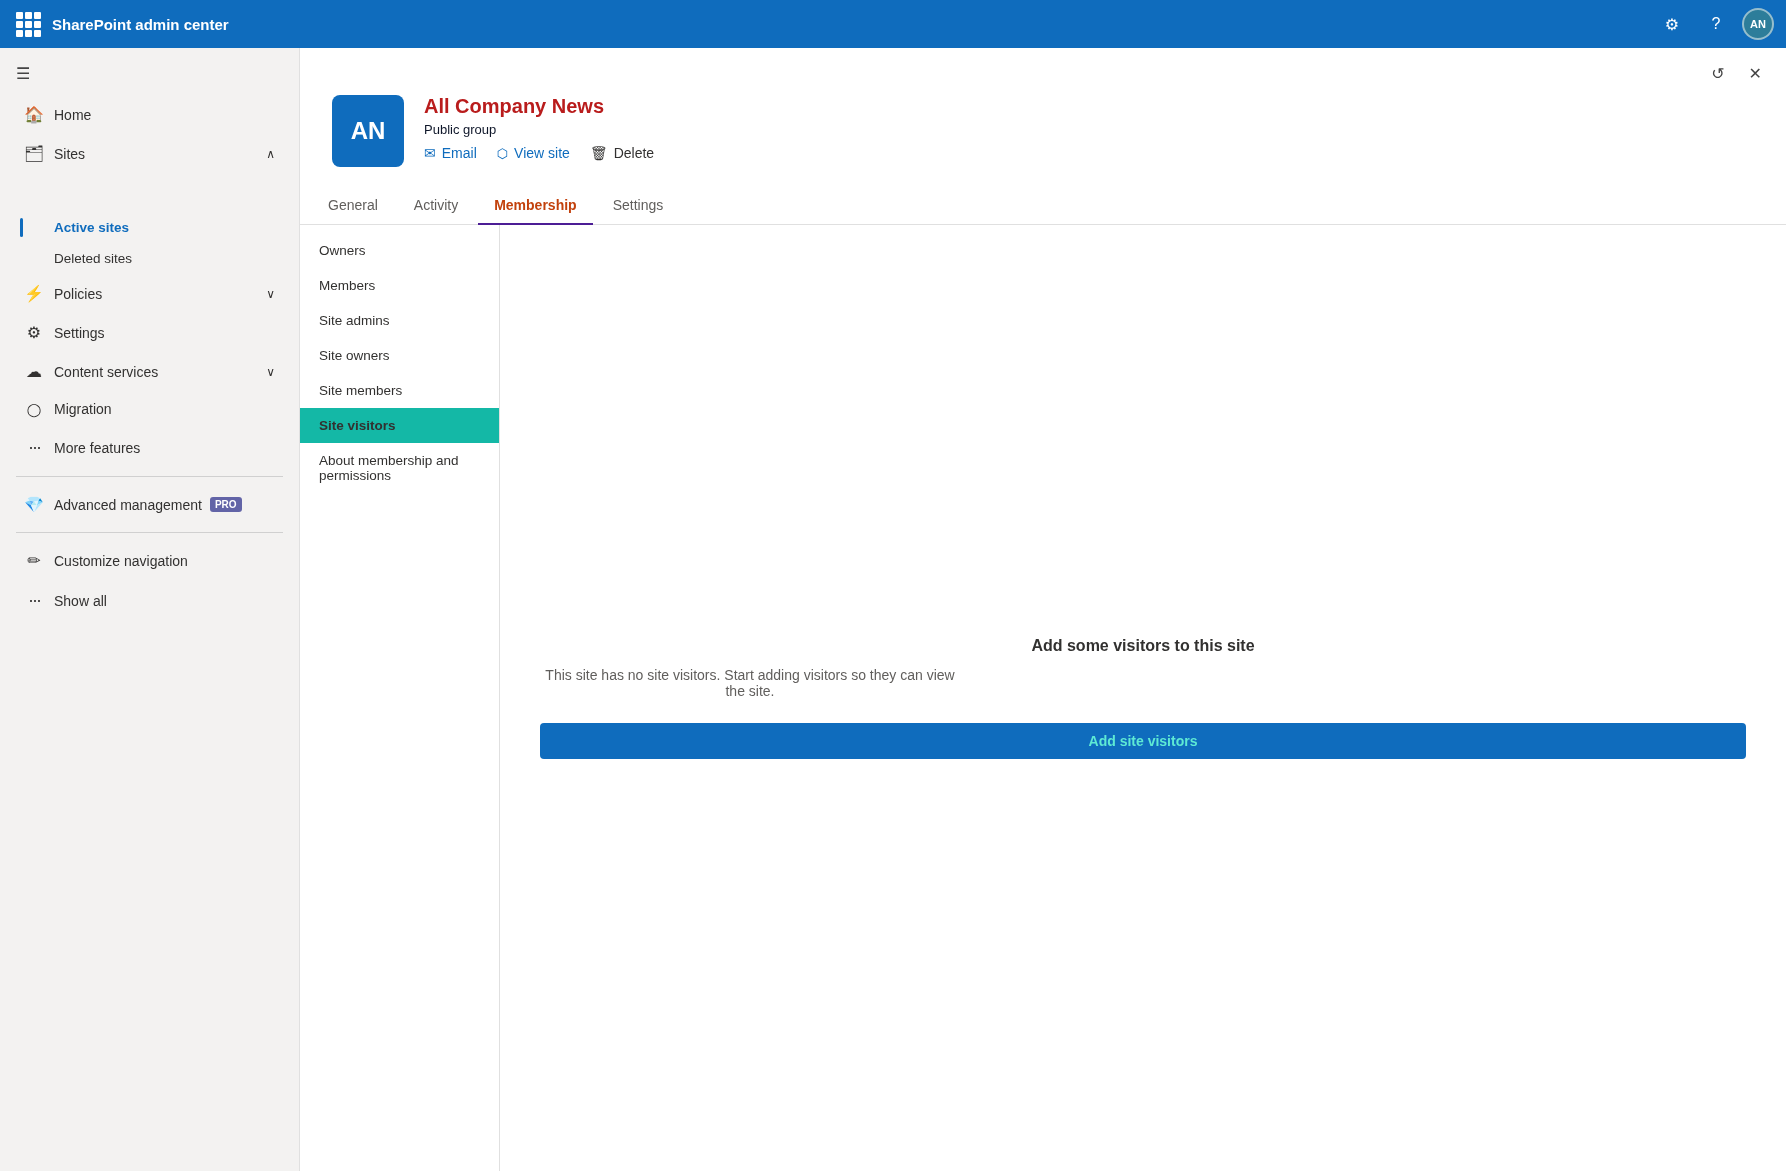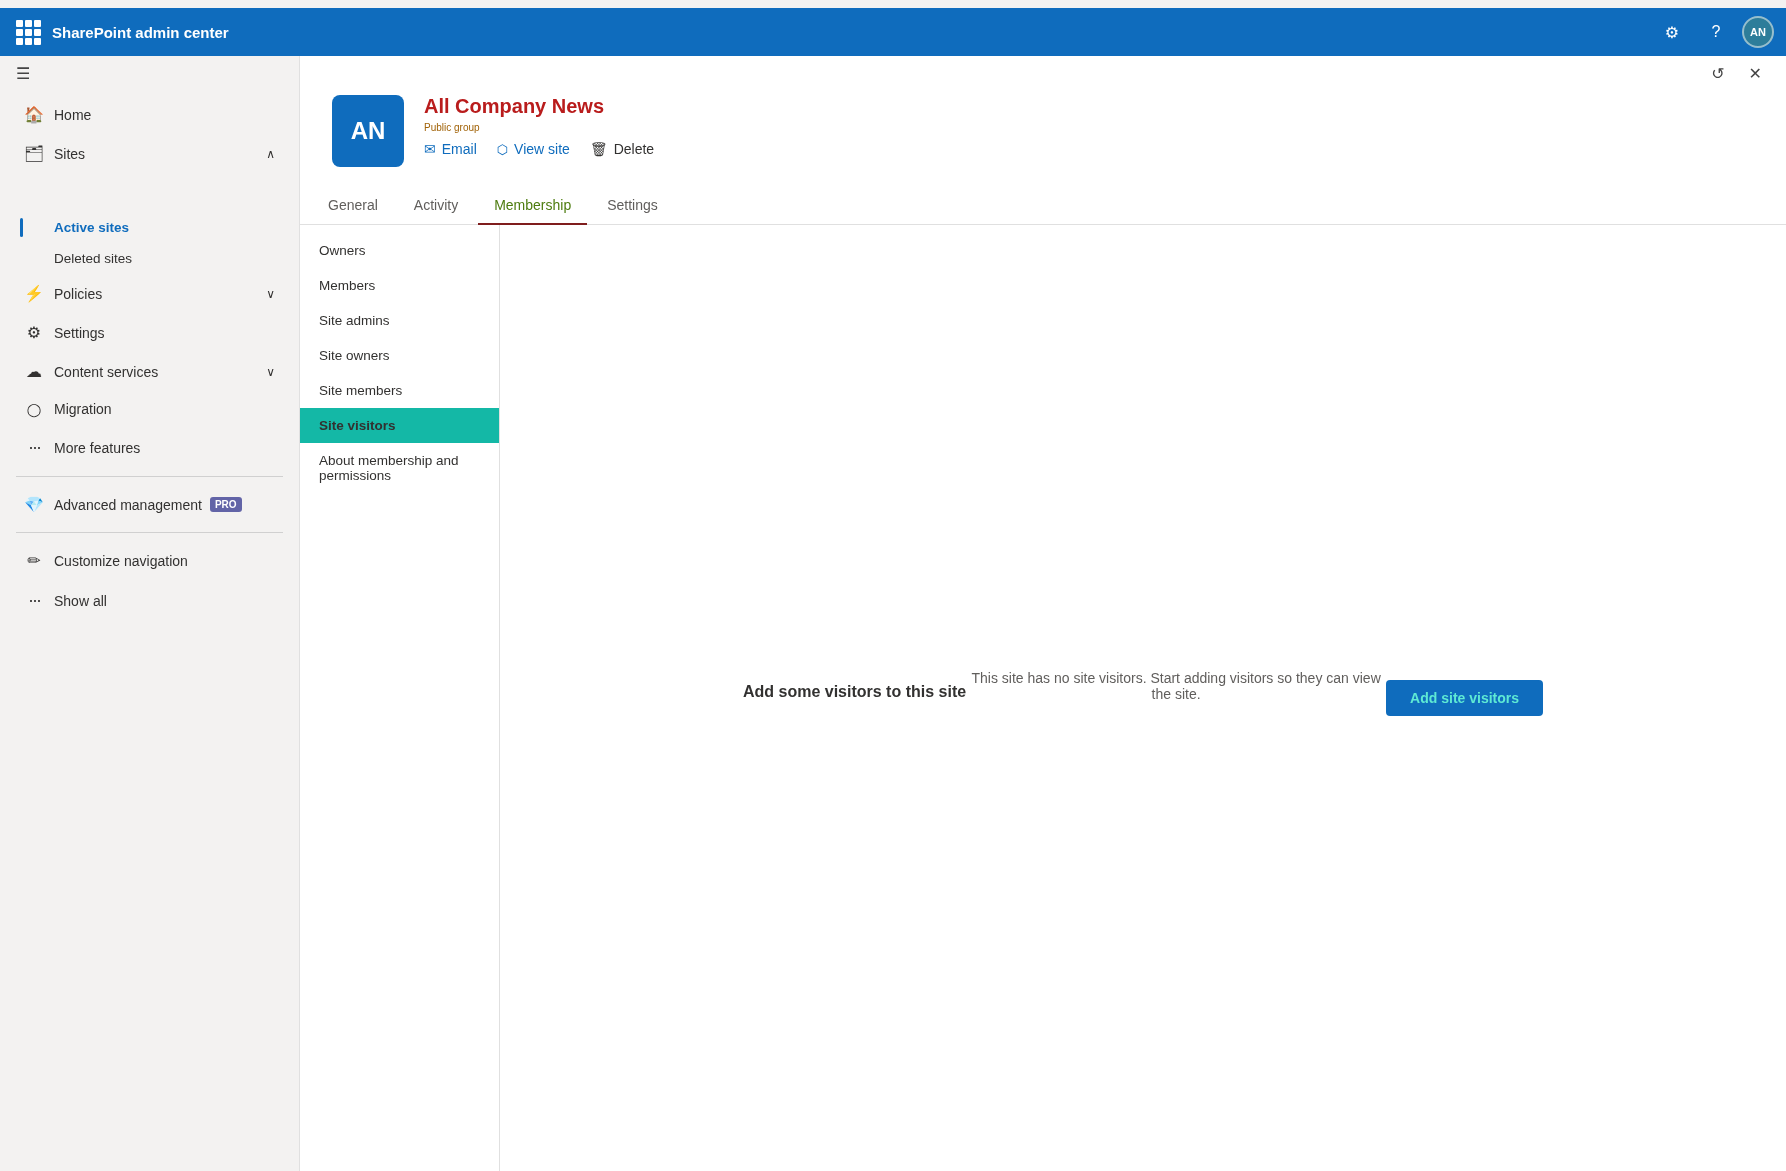--- a/index.html
+++ b/index.html
@@ -9,21 +9,20 @@
     .topbar {
       height: 48px;
       background: #0f6cbd;
       display: flex;
       align-items: center;
       padding: 0 12px;
       color: white;
       position: fixed;
       top: 0; left: 0; right: 0;
       z-index: 100;
-      margin-top: 8px;
     }
     .topbar-waffle {
       width: 32px; height: 32px;
       display: flex; align-items: center; justify-content: center;
       cursor: pointer; margin-right: 8px;
     }
     .waffle-grid {
       display: grid; grid-template-columns: repeat(3,7px); gap: 2px;
     }
     .waffle-dot { width: 7px; height: 7px; background: white; border-radius: 1px; }
@@ -123,21 +122,21 @@
     .site-avatar {
       width: 72px; height: 72px;
       background: #0f6cbd;
       border-radius: 8px;
       display: flex; align-items: center; justify-content: center;
       color: white; font-size: 24px; font-weight: 700;
       flex-shrink: 0;
     }
     .site-info { flex: 1; }
     .site-name { font-size: 20px; font-weight: 700; color: #b91c1c; margin-bottom: 4px; }
-    .site-type { font-size: 10px; color: #a16207; margin-bottom: 8px; }
+    .site-type { font-size: 13px; color: #0f172a; margin-bottom: 8px; }
     .site-actions { display: flex; gap: 20px; }
     .site-action {
       display: flex; align-items: center; gap: 6px;
       color: #0f6cbd; cursor: pointer; font-size: 14px;
       text-decoration: none;
     }
 
     .site-description {
       padding: 0 32px 20px;
       font-size: 14px; color: #323130;
@@ -152,21 +151,21 @@
       align-items: flex-end;
     }
     .tab {
       padding: 10px 16px;
       cursor: pointer;
       font-size: 14px;
       color: #605e5c;
       border-bottom: 2px solid transparent;
       margin-bottom: -1px;
     }
-    .tab.active { color: #4d7c0f; font-weight: 400; border-bottom: 2px solid #7f1d1d; }
+    .tab.active { color: #c2410c; font-weight: 700; border-bottom: 2px solid #4c1d95; }
 
     
     .panel-body {
       display: flex;
       flex: 1;
       overflow: hidden;
     }
 
     
     .left-nav {
@@ -186,22 +185,21 @@
     .left-nav-item.active {
       background: #14b8a6;
       font-weight: 600;
       color: #323130;
     }
 
     
     .right-content {
       flex: 1;
       display: flex;
-      flex-direction: row;
-      align-items: center;
+      flex-direction: column;
       justify-content: center;
       padding: 40px;
     }
     .empty-title {
       font-size: 16px; font-weight: 700; color: #323130; margin-bottom: 12px; text-align: center;
     }
     .empty-desc {
       font-size: 14px; color: #605e5c; margin-bottom: 24px; text-align: center; max-width: 420px;
     }
     .add-btn {

